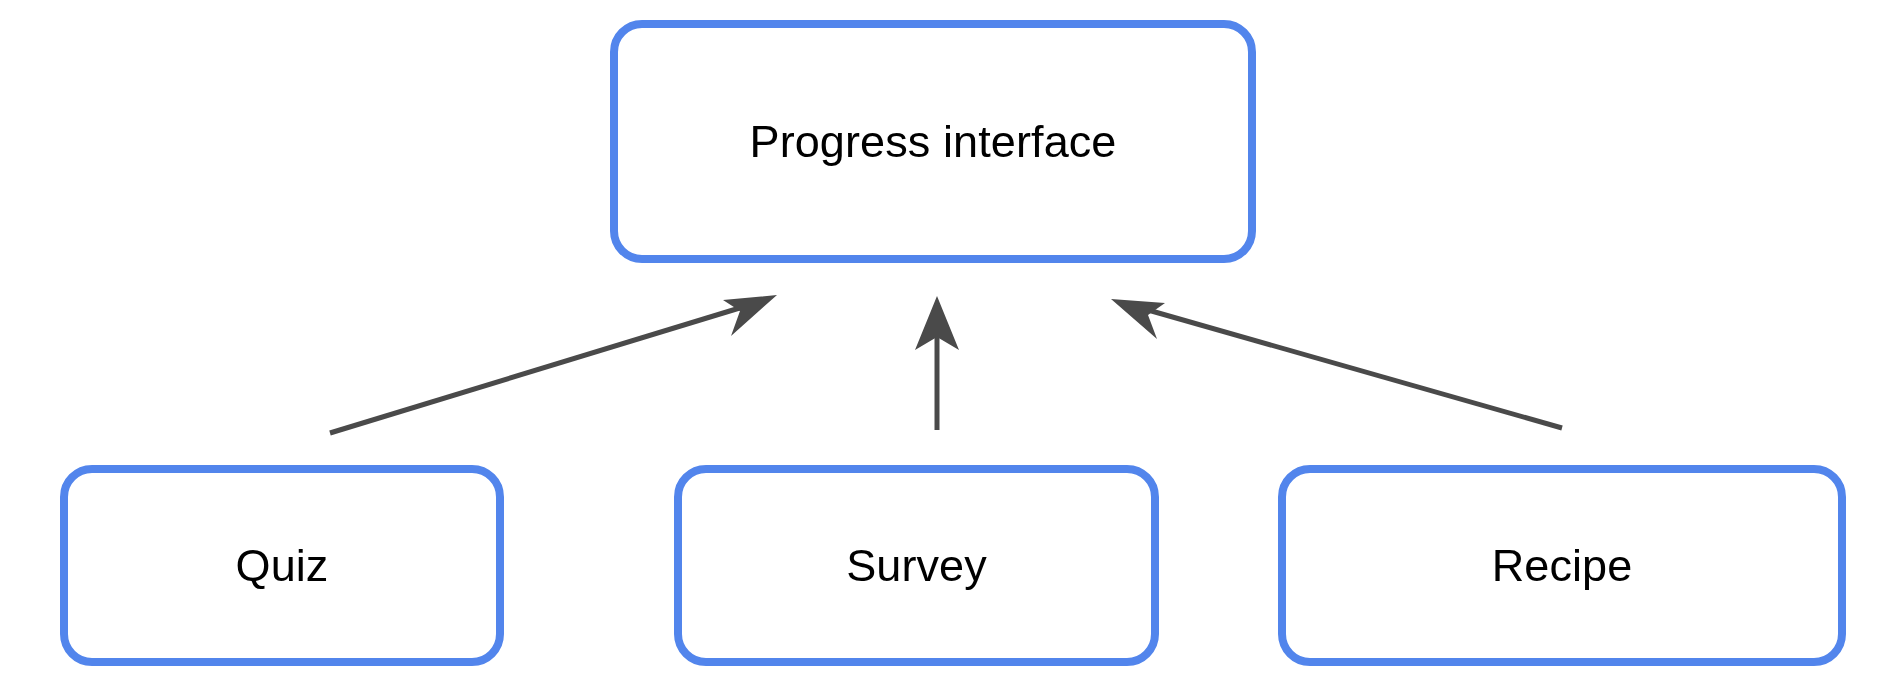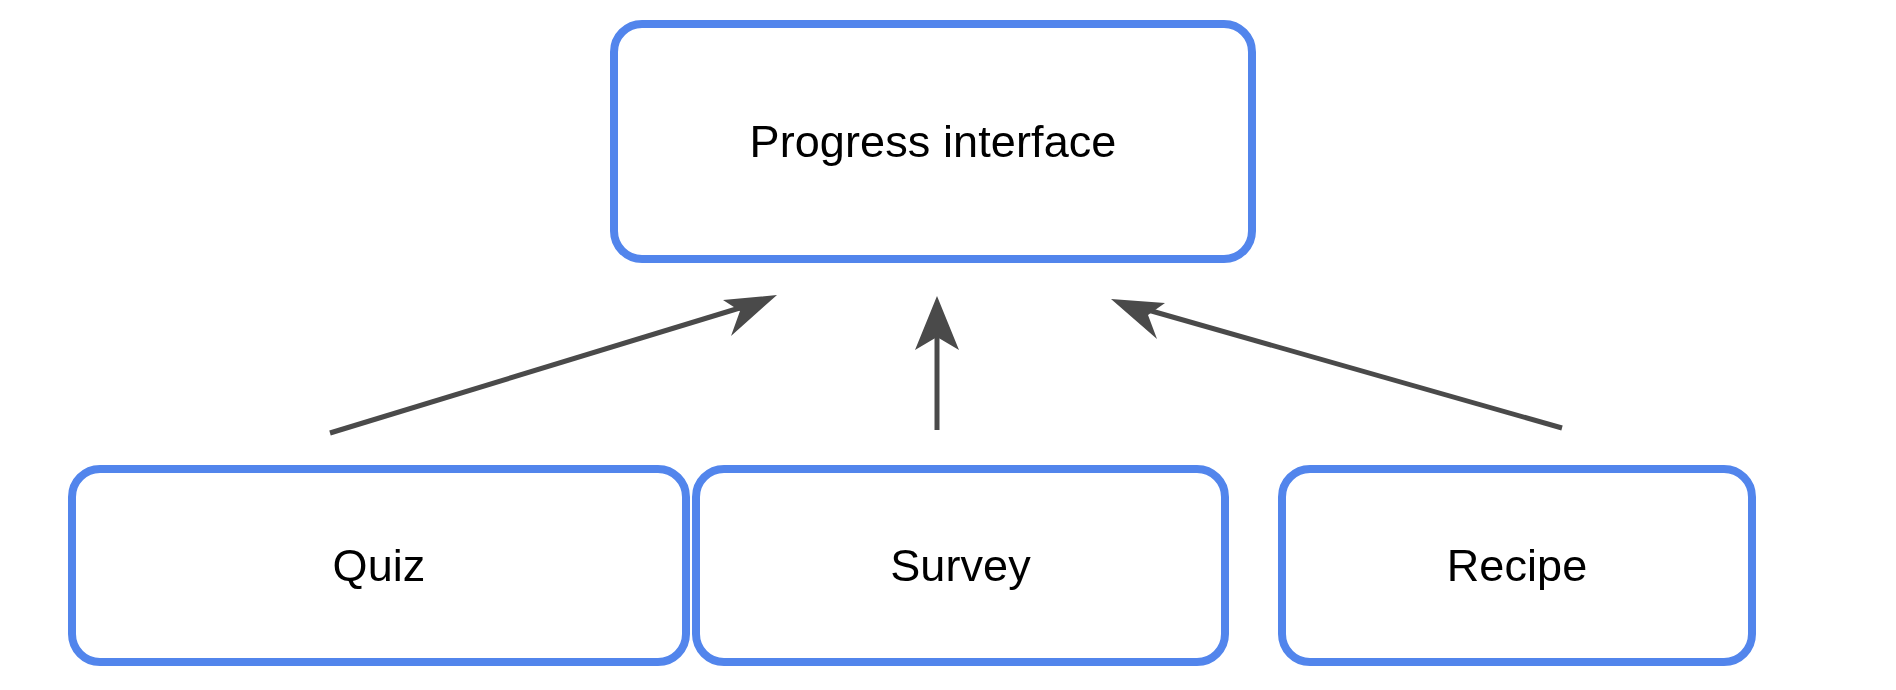--- a/index.html
+++ b/index.html
@@ -44,36 +44,35 @@
     line-height: 1.1;
     white-space: nowrap;
   }
   #node-root {
     left: 610px;
     top: 20px;
     width: 646px;
     height: 243px;
   }
   #node-quiz {
-    left: 68px;
+    left: 60px;
     top: 465px;
-    width: 622px;
+    width: 444px;
     height: 201px;
   }
   #node-survey {
     left: 674px;
     top: 465px;
-    width: 537px;
+    width: 485px;
     height: 201px;
-    margin-left: 18px;
   }
   #node-recipe {
     left: 1278px;
     top: 465px;
-    width: 478px;
+    width: 568px;
     height: 201px;
   }
 </style>
 </head>
 <body>
 
 <div id="canvas" style="background: rgb(255, 255, 255);">
 
   <svg id="arrow-layer" viewBox="0 0 1896 690" width="1896" height="690" xmlns="http://www.w3.org/2000/svg">
 

